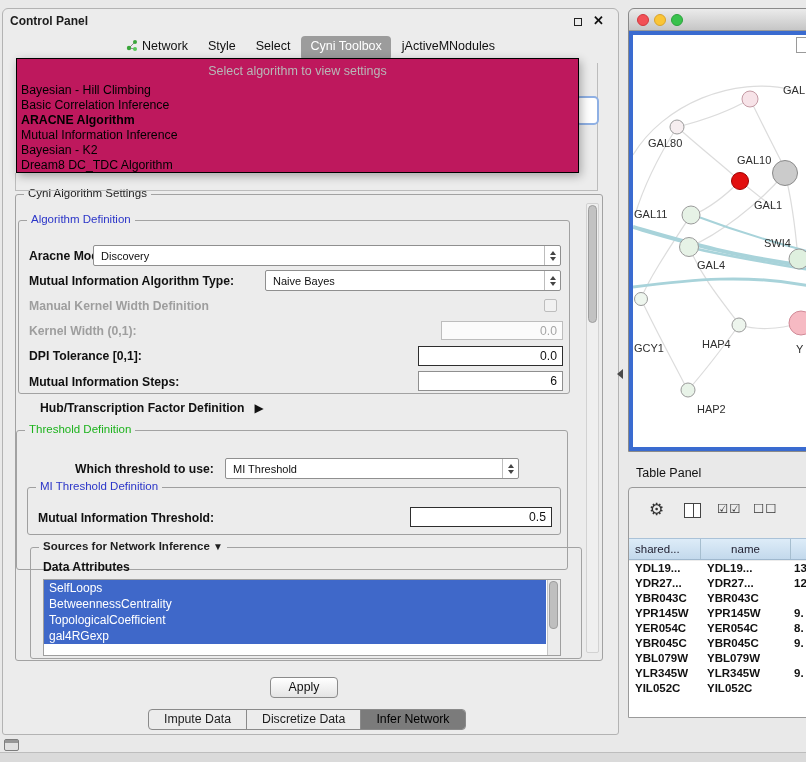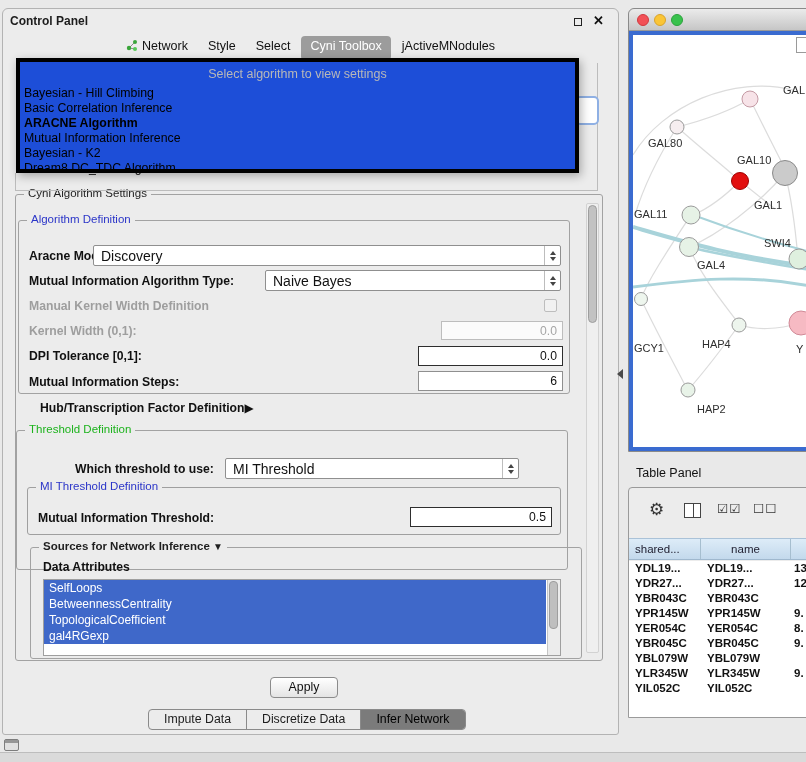--- a/index.html
+++ b/index.html
@@ -18,54 +18,54 @@
   .tabbar { position:absolute; left:0; top:27px; width:100%; height:24px; display:flex; justify-content:center; gap:2px; font-size:12.5px; color:#111; }
   .tab { padding:3px 9px 4px 9px; border-radius:4px; white-space:nowrap; }
   .tab.active { background:#9c9c9c; color:#fff; }
   .nticon { display:inline-block; width:12px; height:11px; margin-right:4px; vertical-align:-1px; }
 
   
   .frag-line { position:absolute; background:#bcbcbc; z-index:5; }
   .combo-frag { position:absolute; left:572px; top:87px; width:24px; height:29px; border:2px solid #8fb0e4; border-radius:5px; background:#fff; z-index:6; }
 
   
-  .popup { position:absolute; left:13px; top:49px; width:563px; height:115px; background:#1d4ed8;
-    border:4px solid #000000; box-shadow:2px 3px 9px rgba(0,0,0,0.30); z-index:30; }
+  .popup { position:absolute; left:13px; top:49px; width:563px; height:115px; background:#be185d;
+    border:1px solid #000000; box-shadow:2px 3px 9px rgba(0,0,0,0.30); z-index:30; }
   .popup-ph { height:24px; line-height:24px; text-align:center; color:#b8b8b8; font-size:12.5px; }
   .popup-item { height:15px; line-height:15px; padding-left:4px; font-size:12.3px; color:#000; white-space:nowrap; }
   .popup-item.sel { font-weight:bold; }
 
   
   .group { position:absolute; border:1px solid #a2a2a2; border-radius:3px; }
   .gtitle { position:absolute; top:-8px; left:8px; background:#ececec; padding:0 4px; font-size:11.5px; color:#1f1f1f; white-space:nowrap; }
   .gtitle.blue { color:#2b35c8; }
   .gtitle.green { color:#1db31d; }
 
   .settings { left:12px; top:185px; width:588px; height:467px; }
 
   .sb-track { position:absolute; right:3px; top:8px; width:13px; height:450px; background:#efefef; border:1px solid #d2d2d2; border-radius:2px; }
   .sb-thumb { position:absolute; left:1px; top:1px; width:9px; height:118px; background:#c2c2c2; border:1px solid #9e9e9e; border-radius:5px; }
 
   .lbl { position:absolute; font-size:12.2px; font-weight:bold; color:#111; white-space:nowrap; }
   .lbl.dis { color:#9e9e9e; }
 
   .combo { position:absolute; height:21px; background:#fff; border:1px solid #8f8f8f; border-radius:2px; display:flex; align-items:center; }
-  .combo-val { flex:1; padding-left:7px; font-size:14px; color:#111; white-space:nowrap; overflow:hidden; }
+  .combo-val { flex:1; padding-left:7px; font-size:11px; color:#111; white-space:nowrap; overflow:hidden; }
   .spin { width:16px; align-self:stretch; border-left:1px solid #bdbdbd; display:flex; flex-direction:column; align-items:center; justify-content:center; gap:2px; }
   .spin i { display:block; width:0; height:0; }
   .spin .up { border-left:3.5px solid transparent; border-right:3.5px solid transparent; border-bottom:4.5px solid #444; }
   .spin .dn { border-left:3.5px solid transparent; border-right:3.5px solid transparent; border-top:4.5px solid #444; }
 
   .tfield { position:absolute; height:20px; font-family:"Liberation Sans",sans-serif; font-size:12.2px; text-align:right; padding-right:5px; color:#111; background:#fff; border:1px solid #8f8f8f; }
   .tfield.dark { border:1px solid #2e2e2e; }
   .tfield.dis { color:#a6a6a6; border:1px solid #bdbdbd; background:#fbfbfb; }
 
   .checkbox { position:absolute; width:13px; height:13px; border:1px solid #bdbdbd; background:#f1f1f1; border-radius:2px; }
 
-  .hub-row { position:absolute; left:24px; top:206px; display:flex; align-items:center; }
+  .hub-row { position:absolute; left:24px; top:206px; display:flex; gap:10px; align-items:center; }
   .hub-arrow { font-size:12px; color:#111; }
 
   .listbox { position:absolute; left:12px; top:31px; width:518px; height:77px; background:#fff; border:1px solid #9f9f9f; overflow:hidden; }
   .list-item { height:16px; line-height:16px; width:calc(100% - 14px); background:#3f68c9; color:#fff; font-size:12px; padding-left:5px; white-space:nowrap; }
   .list-sb { position:absolute; right:0; top:0; width:13px; height:100%; background:#ececec; border-left:1px solid #c5c5c5; }
   .list-sb-thumb { position:absolute; left:1px; top:1px; width:9px; height:48px; background:#bfbfbf; border:1px solid #9e9e9e; border-radius:4px; }
 
   .apply-btn { position:absolute; left:267px; top:668px; width:68px; height:21px; border:1px solid #8b8b8b; border-radius:4px;
     background:linear-gradient(#ffffff,#e4e4e4); font-size:12.3px; color:#111; text-align:center; line-height:19px; }
 

